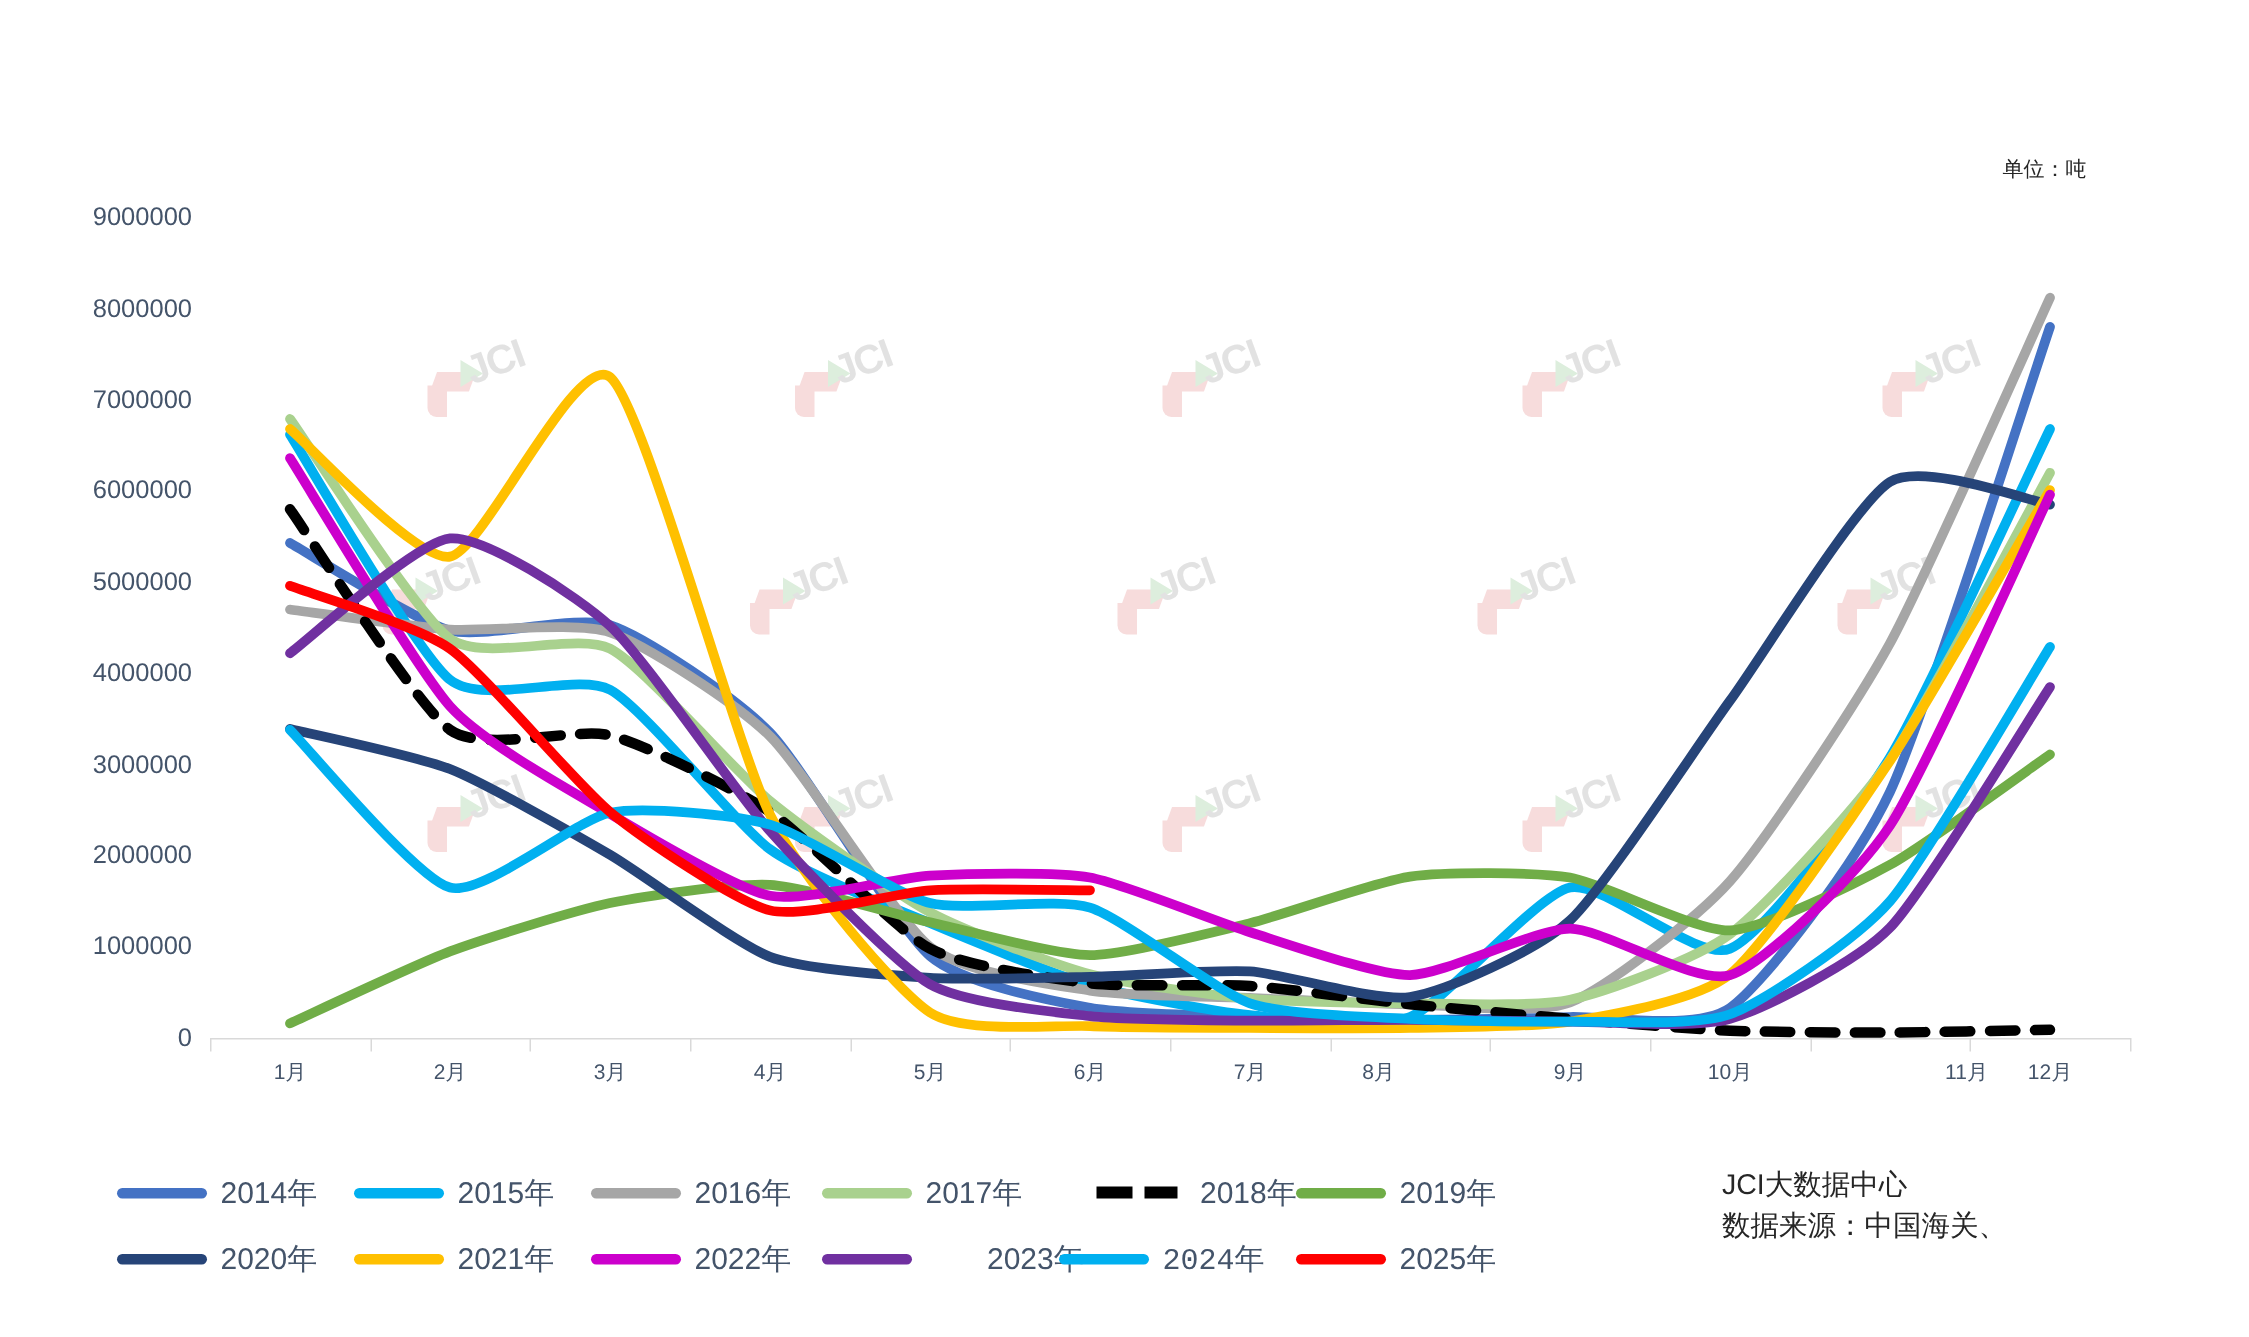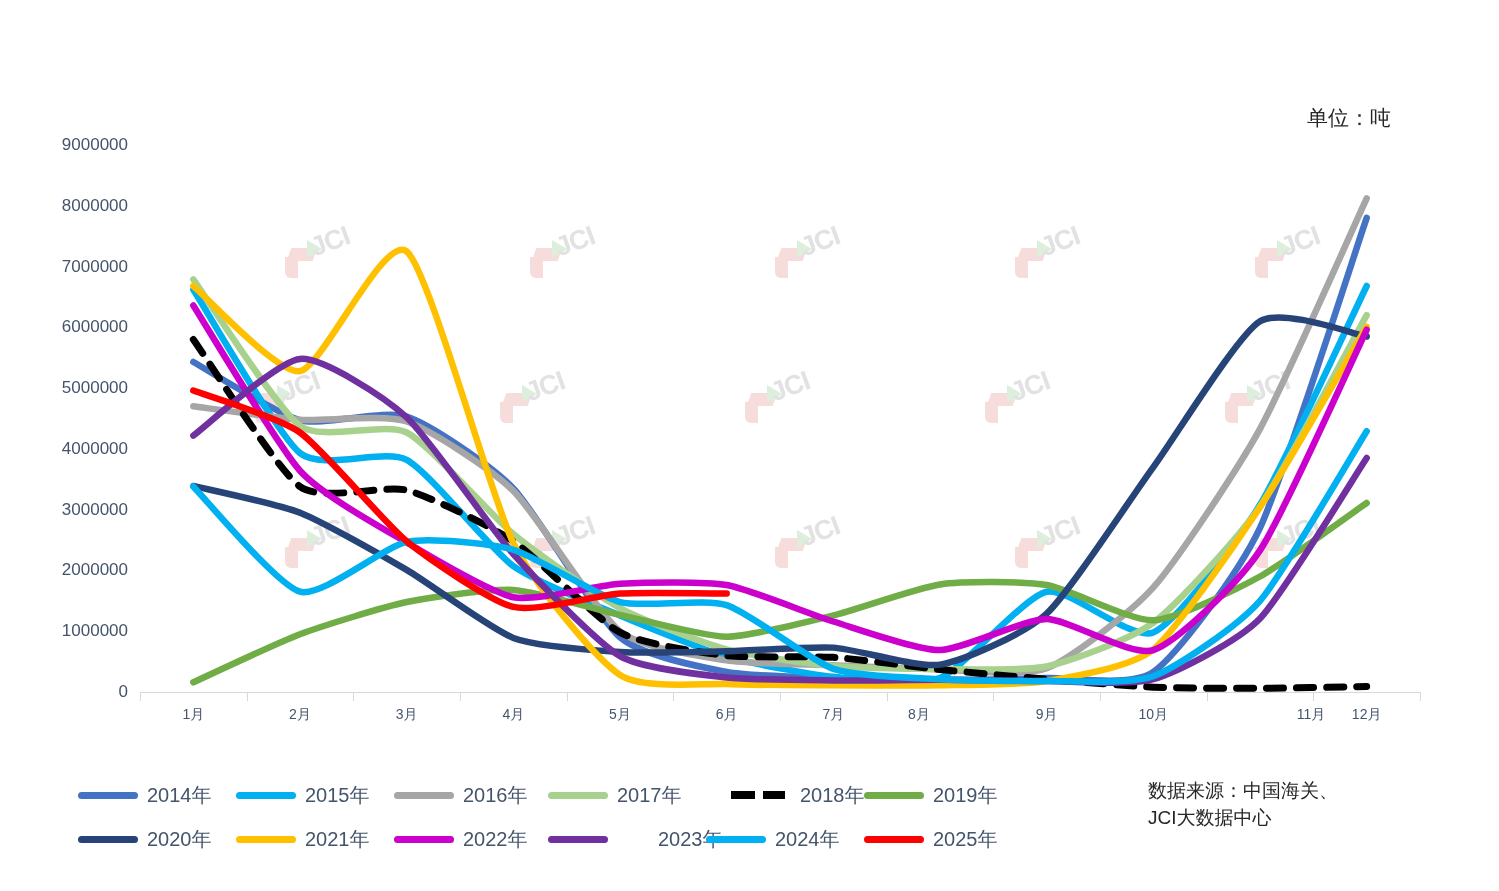--- a/index.html
+++ b/index.html
@@ -12,21 +12,21 @@
   #chart-root{position:absolute;inset:0;}
 
   .chart-title{
     position:absolute;left:218px;top:55px;
     font-size:31px;font-weight:bold;
     color:#1F3864;letter-spacing:.5px;
     white-space:nowrap;
   }
   .unit-label{
     position:absolute;right:108px;top:104px;
-    font-size:21px;color:#262626;white-space:nowrap;
+    font-size:14px;color:#262626;white-space:nowrap;
   }
 
   
   .plot{
     position:absolute;
     left:140px;top:145px;
     width:1280px;height:547px;
   }
   .plot svg{display:block;width:1280px;height:547px;overflow:visible;}
 
@@ -299,29 +299,29 @@
           <span class="legend-text">2021年</span>
         </div>
         <div class="legend-item" style="left: 316px;">
           <span class="legend-swatch" style="background: rgb(204, 0, 204);"></span>
           <span class="legend-text">2022年</span>
         </div>
         <div class="legend-item" style="left: 470px; gap: 41px;">
           <span class="legend-swatch" style="background: rgb(112, 48, 160);"></span>
           <span class="legend-text">2023年</span>
         </div>
-        <div class="legend-item" style="left: 628px;">
+        <div class="legend-item" style="left: 628px; font-family: Liberation Mono, monospace;">
           <span class="legend-swatch" style="background: rgb(0, 176, 240);"></span>
           <span class="legend-text">2024年</span>
         </div>
         <div class="legend-item" style="left: 786px;">
           <span class="legend-swatch" style="background: rgb(255, 0, 0);"></span>
           <span class="legend-text">2025年</span>
         </div>
       </div>
     </div>
 
   <div class="source">
+    <div>JCI大数据中心</div>
     <div>数据来源：中国海关、</div>
-    <div>JCI大数据中心</div>
   </div>
 
 </div>
 
 </body></html>

